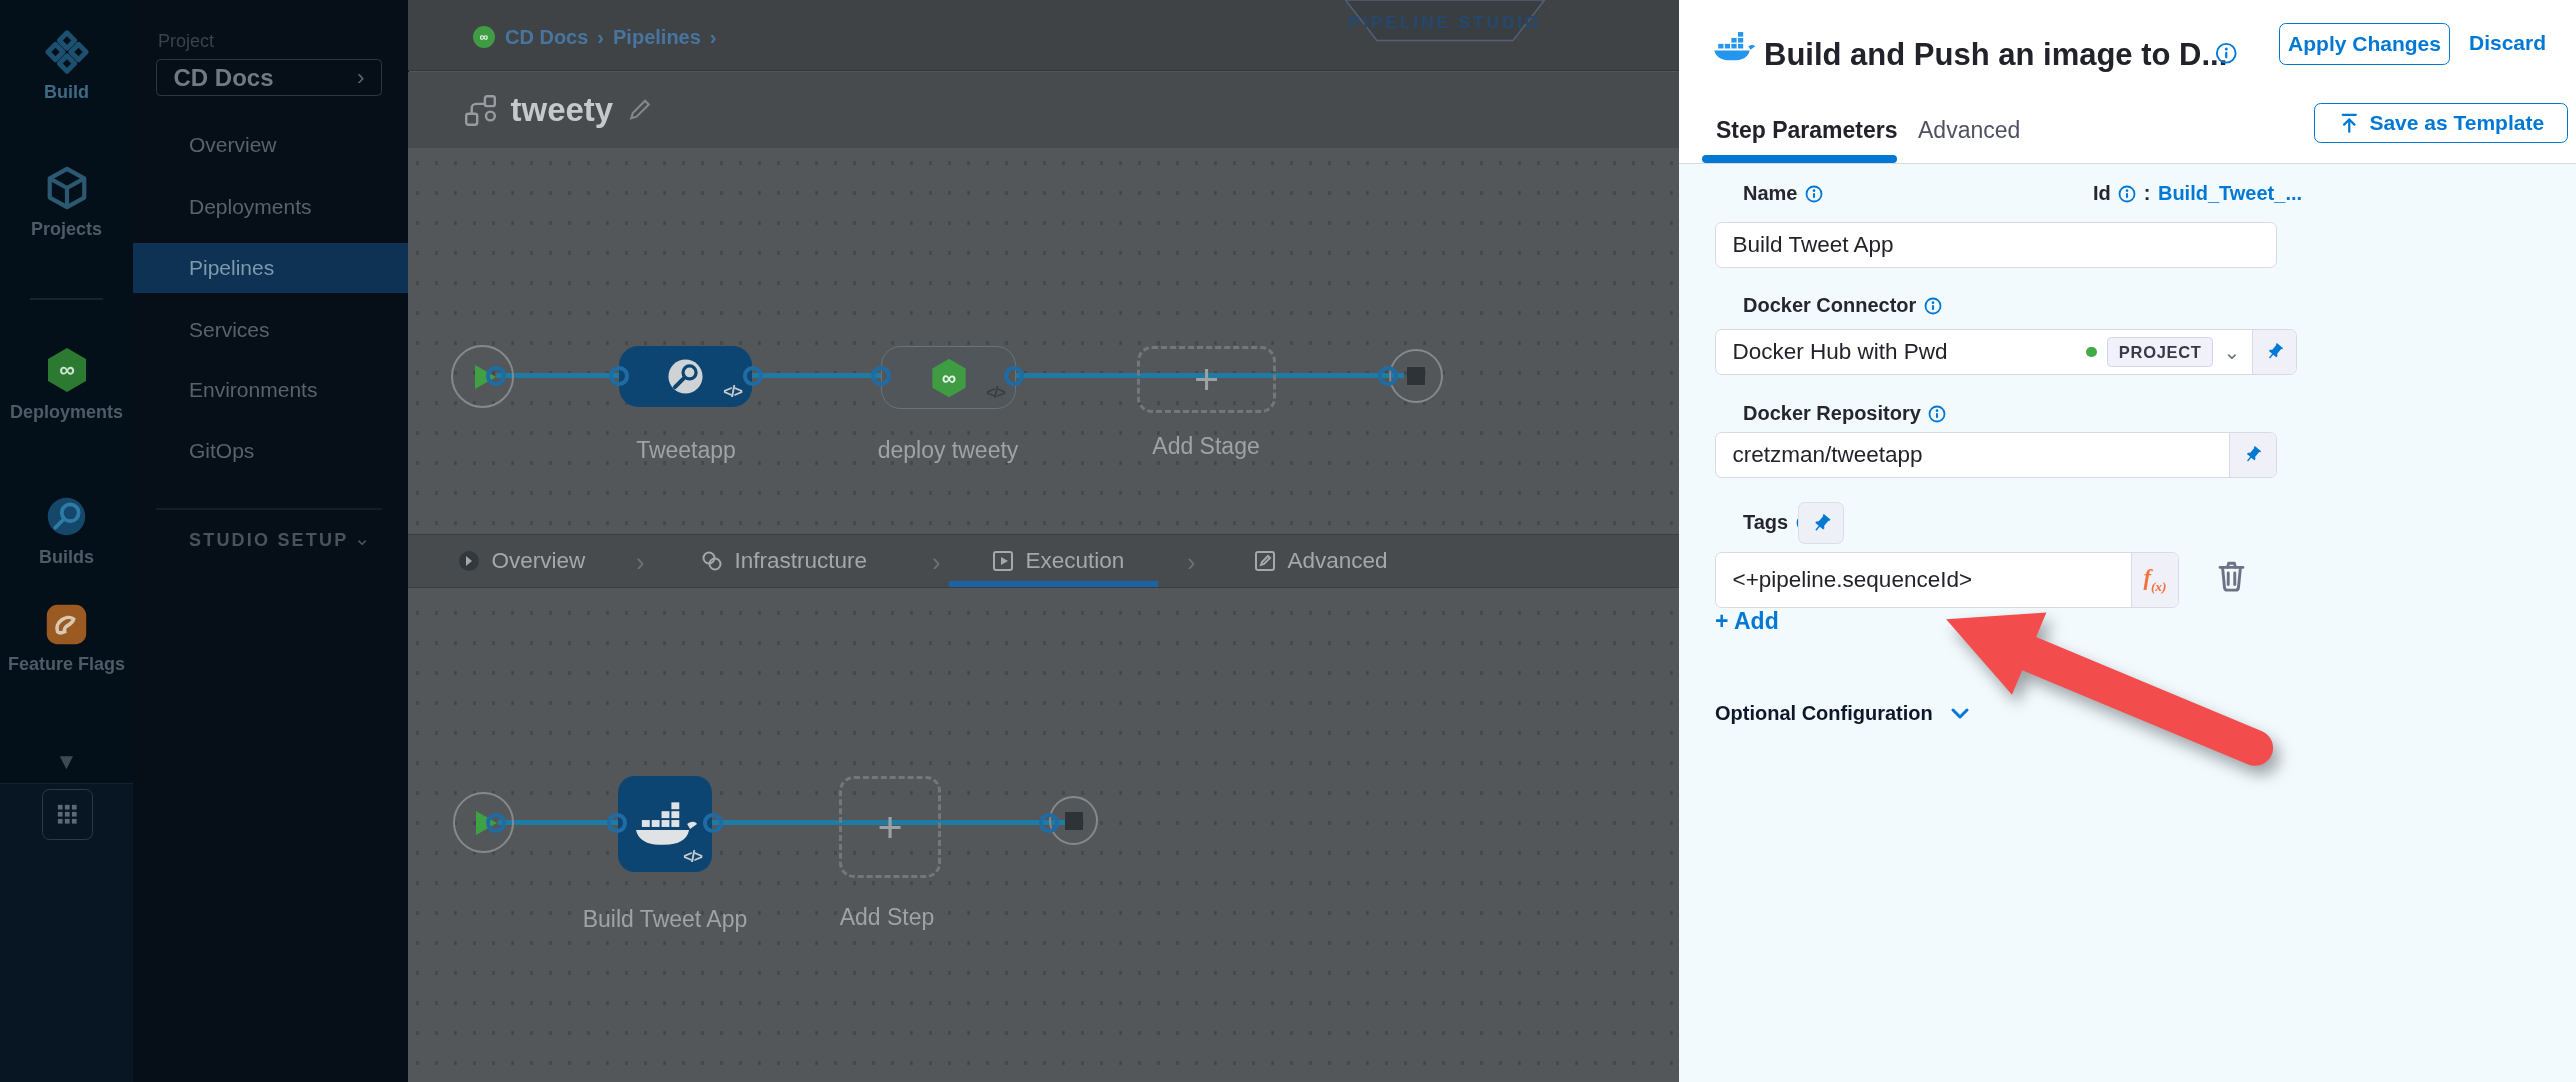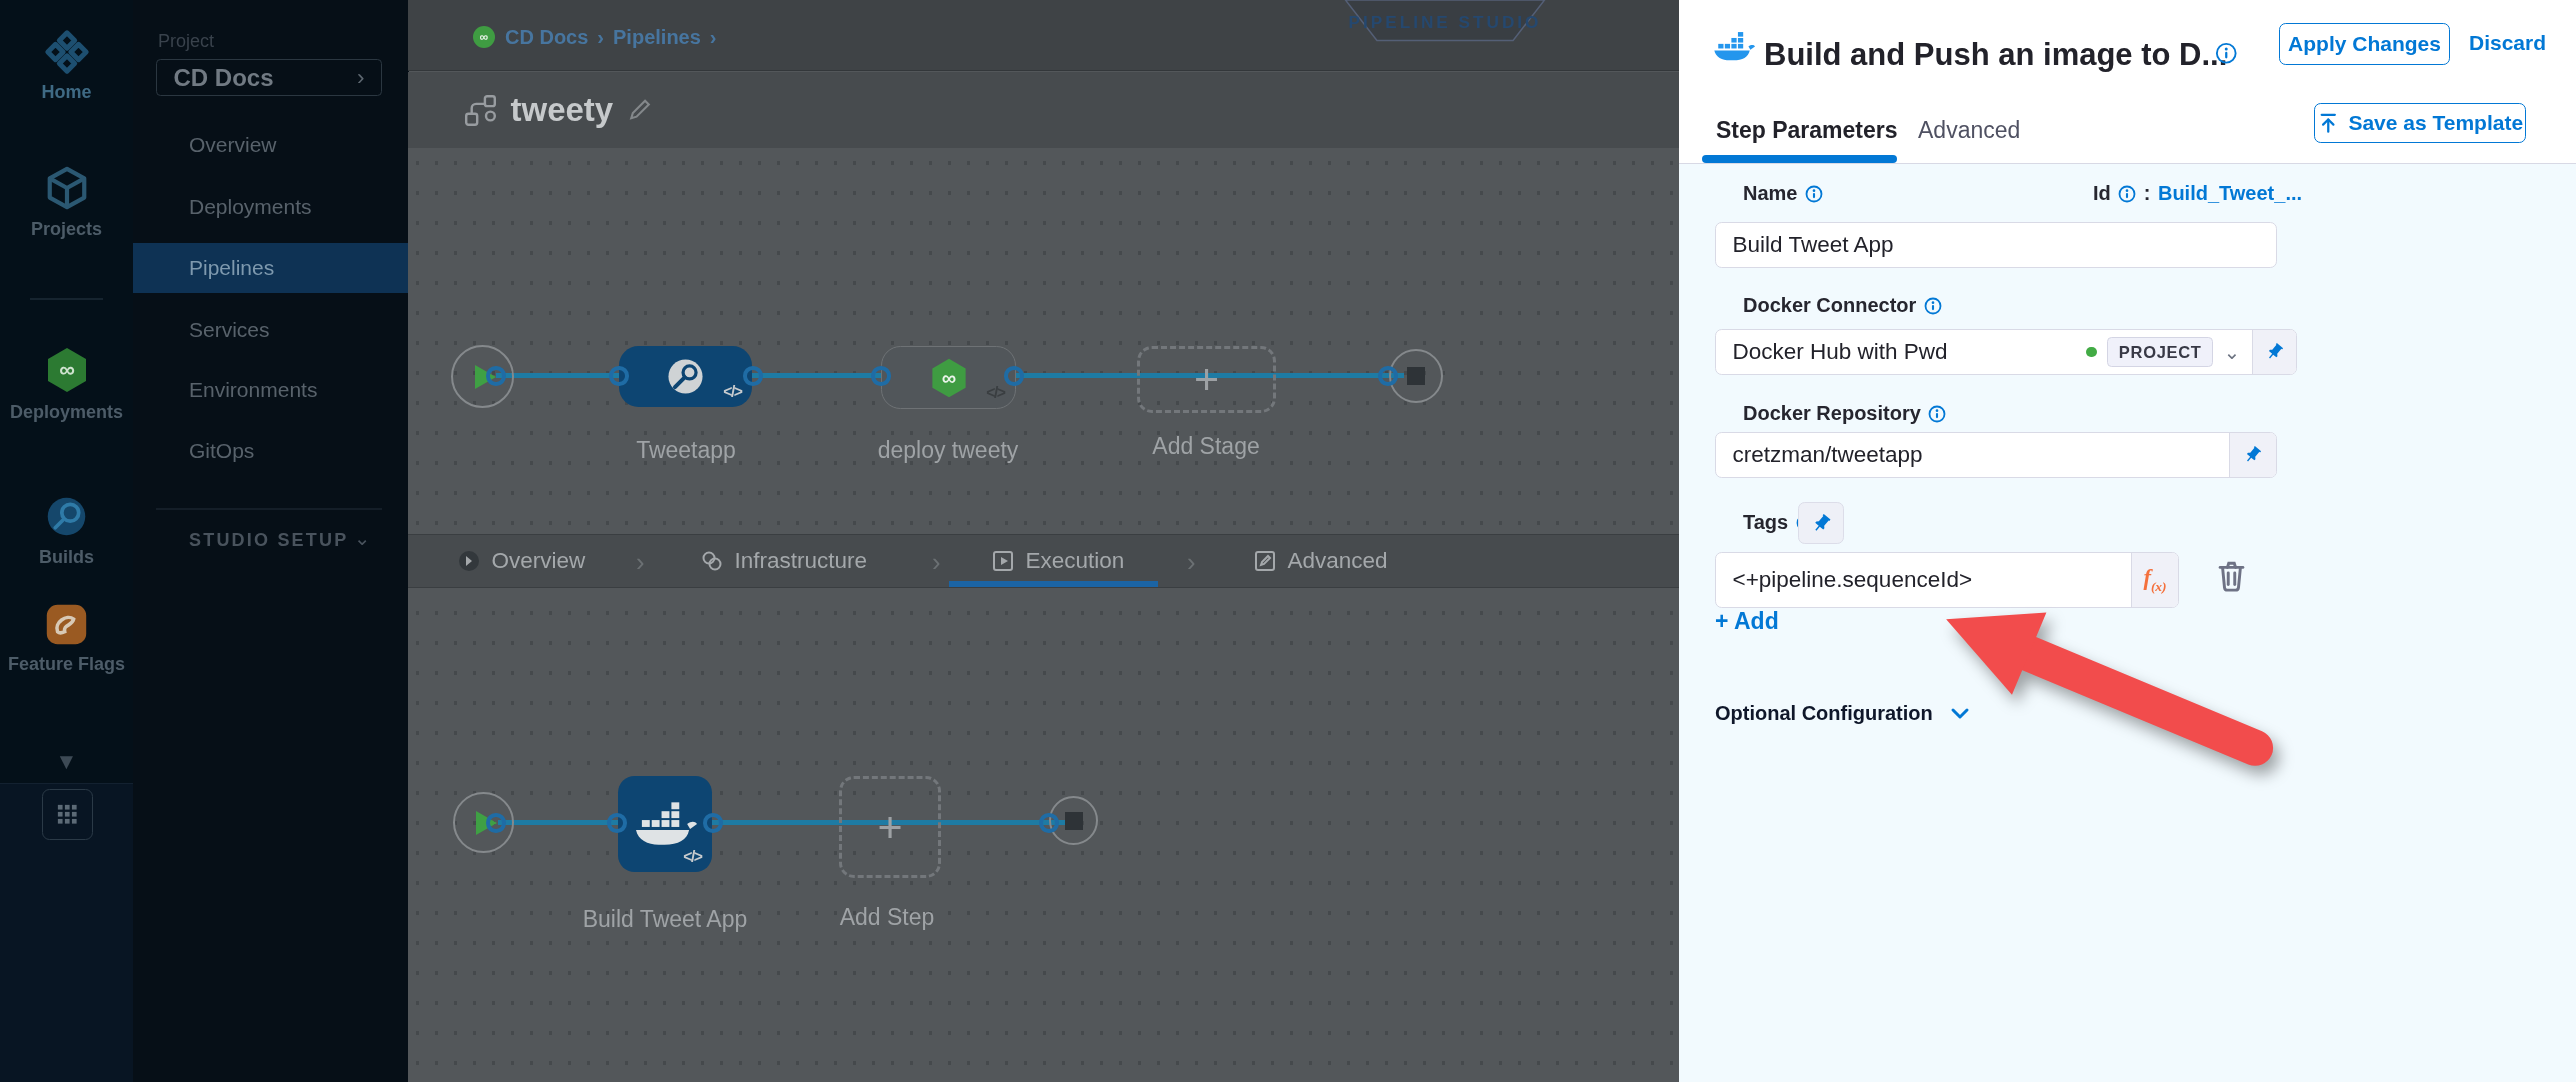--- a/index.html
+++ b/index.html
@@ -82,21 +82,21 @@
   #d-title{left:85px;top:37px;font-size:31px;font-weight:700;color:#22222a;white-space:nowrap;}
   #d-info{left:536px;top:42px;}
   .btn-outline{border:1.5px solid #0278d5;border-radius:6.7px;color:#0278d5;font-weight:600;
     display:flex;align-items:center;justify-content:center;background:#fff;box-sizing:border-box;}
   #apply-btn{left:600px;top:22.5px;width:171px;height:42px;font-size:21px;}
   #discard-btn{left:790px;top:31px;font-size:21px;color:#0278d5;font-weight:600;}
   #d-tabs{left:0;top:92px;width:897px;height:71px;background:#fff;border-bottom:1.5px solid #d8d9e5;}
   #d-tab-step{left:37px;top:25px;font-size:23px;font-weight:700;color:#22222a;}
   #d-tab-adv{left:239px;top:25px;font-size:23px;color:#4f5162;}
   #d-tab-underline{left:22.5px;top:63px;width:195px;height:8.2px;border-radius:4.5px;background:#0278d5;}
-  #save-tpl-btn{left:635px;top:11.2px;width:212px;height:40px;font-size:21px;gap:9px;}
+  #save-tpl-btn{left:635px;top:11.2px;width:254px;height:40px;font-size:21px;gap:9px;}
 
   .fld-label{position:absolute;display:flex;align-items:center;gap:7.5px;
     font-size:20px;font-weight:700;color:#26262f;margin-left:28px;}
   .inp{position:absolute;background:#fff;border:1.5px solid #d9dae6;border-radius:6.7px;box-sizing:border-box;
     display:flex;align-items:center;}
   .inp input{border:none;outline:none;background:transparent;font-size:22.5px;color:#22222a;
     font-family:"Liberation Sans","DejaVu Sans",sans-serif;padding:0 0 0 16.5px;flex:1;min-width:0;}
   .inp .grey-seg{height:100%;display:flex;align-items:center;justify-content:center;
     background:#f0f1f8;border-left:1.5px solid #d9dae6;border-radius:0 5.2px 5.2px 0;}
   .chip{background:#f0f1fa;border:1.5px solid #d4d5e4;border-radius:4.5px;color:#383946;
@@ -121,21 +121,21 @@
   <aside class="abs" id="rail">
     <div class="rail-item" style="top:28.5px;">
       <svg width="46" height="46" viewBox="0 0 24 24">
         <g fill="none" stroke="#1d4f70" stroke-width="2.6" stroke-linejoin="round">
           <path d="M12 2l4 4-4 4-4-4z"></path>
             <path d="M2 12l4-4 4 4-4 4z"></path>
           <path d="M12 22l-4-4 4-4 4 4z"></path>
             <path d="M22 12l-4 4-4-4 4-4z"></path>
         </g>
       </svg>
-      <span class="rail-label" style="color:#3f6a84;">Home</span>
+      <span class="rail-label" style="color:#3f6a84;">Build</span>
     </div>
     <div class="rail-item" style="top:165px;">
       <svg width="46" height="46" viewBox="0 0 24 24">
         <g fill="none" stroke="#2b5872" stroke-width="2.2" stroke-linejoin="round">
           <path d="M12 2l9 5v10l-9 5-9-5V7z"></path>
             <path d="M3 7l9 5 9-5"></path>
             <path d="M12 12v10"></path>
         </g>
       </svg>
       <span class="rail-label">Projects</span>

